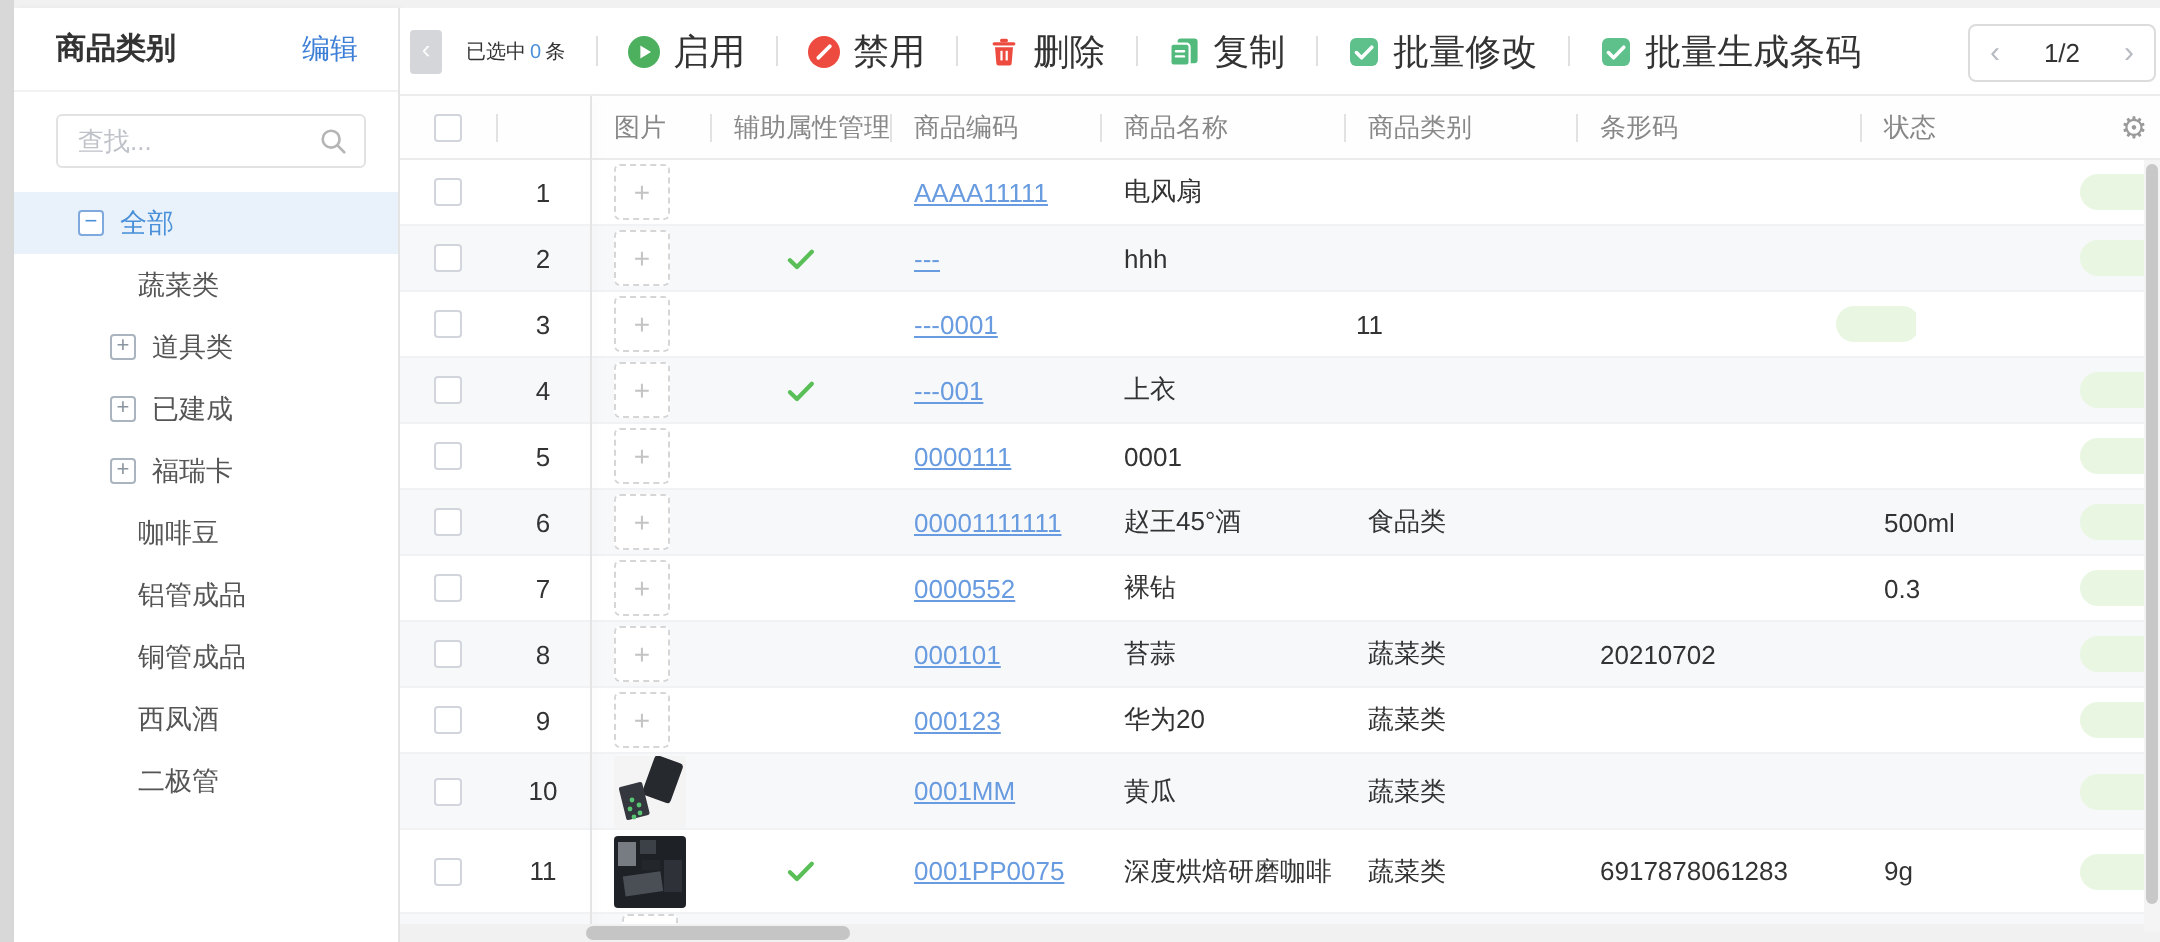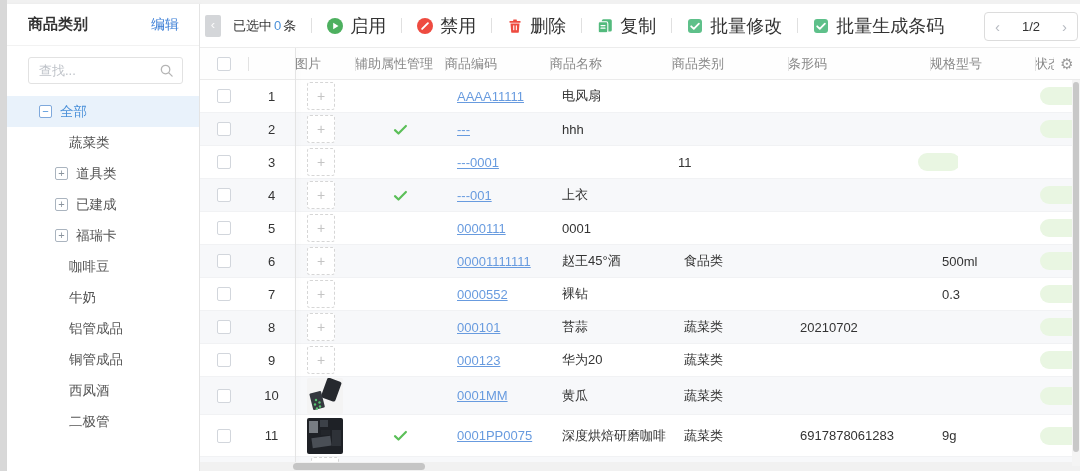--- a/index.html
+++ b/index.html
@@ -26,32 +26,32 @@
   .tree-item.selected { background:#e9f2fb; color:#4a90d9; }
   .tw { width:13px; height:13px; border:1px solid #aab4bf; border-radius:2px; margin-right:8px; font-size:11px; line-height:10px; text-align:center; color:#8a949e; flex:0 0 auto; background:#fff; }
   .tree-item.selected .tw { border-color:#7fa9dc; color:#4a90d9; }
 
   
   .main { position:absolute; left:200px; top:4px; width:880px; height:467px; background:#fff; overflow:hidden; }
 
   
   .toolbar { position:relative; height:44px; display:flex; align-items:center; padding-left:5px; border-bottom:1px solid #ececec; background:#fff; }
   .collapse-btn { width:16px; height:22px; background:#d4d6d9; border-radius:2px; color:#fbfbfb; font-size:13px; line-height:20px; text-align:center; cursor:pointer; margin-right:12px; flex:0 0 auto; }
-  .sel-text { white-space:nowrap; color:#333; font-size:13px; }
+  .sel-text { white-space:nowrap; color:#333; font-size:10px; }
   .sel-count { color:#4a90d9; padding:0 2px; }
   .tb-sep { width:1px; height:15px; background:#e0e0e0; margin:0 15px; flex:0 0 auto; }
   .tb-btn { display:flex; align-items:center; gap:7px; cursor:pointer; white-space:nowrap; font-size:18px; color:#333;font-family:Liberation Mono, monospace; }
   .tb-btn svg { width:16px; height:16px; display:block; }
   .pagination { position:absolute; right:2px; top:8px; width:94px; height:29px; border:1px solid #dcdcdc; border-radius:4px; background:#fff; display:flex; align-items:center; justify-content:space-between; padding:0 10px; }
   .pg-arrow { color:#b6bac1; font-size:15px; cursor:pointer; line-height:1; }
   .pg-num { font-size:13px; color:#333; }
 
   
   .thead { position:relative; height:32px; display:flex; align-items:center; color:#888; background:#fefefe; border-bottom:1px solid #ebebeb; }
-  .hcell { height:100%; display:flex; align-items:center; position:relative; flex:0 0 auto; white-space:nowrap; overflow:hidden; }
+  .hcell { height:100%; display:flex; align-items:center; padding-left:12px; position:relative; flex:0 0 auto; white-space:nowrap; overflow:hidden; }
   .hcell .hdiv { position:absolute; left:0; top:9px; width:1px; height:14px; background:#e2e2e2; }
   .hcell.center { justify-content:center; padding-left:0; }
   .gear-chip { position:absolute; right:0; top:0; width:26px; height:31px; background:#fefefe; display:flex; align-items:center; justify-content:center; color:#9a9a9a; font-size:15px; cursor:pointer; }
   .tbody { position:relative; }
   .trow { display:flex; align-items:center; border-bottom:1px solid #f1f2f4; background:#fff; }
   .trow.even { background:#f7f8fa; }
   .tcell { height:100%; display:flex; align-items:center; padding-left:12px; flex:0 0 auto; white-space:nowrap; overflow:hidden; }
   .tcell.center { justify-content:center; padding-left:0; }
   .cb { width:14px; height:14px; border:1px solid #d2d6dc; border-radius:2px; background:#fff; cursor:pointer; flex:0 0 auto; }
   .rownum { font-size:13px; color:#333; }
@@ -109,23 +109,20 @@
           <span>已建成</span>
         </div>
         <div class="tree-item lvl1">
           <span class="tw">+</span>
           <span>福瑞卡</span>
         </div>
         <div class="tree-item lvl1 noicon">
           <span>咖啡豆</span>
         </div>
         <div class="tree-item lvl1 noicon">
-          <span>牛奶</span>
-        </div>
-        <div class="tree-item lvl1 noicon">
           <span>铝管成品</span>
         </div>
         <div class="tree-item lvl1 noicon">
           <span>铜管成品</span>
         </div>
         <div class="tree-item lvl1 noicon">
           <span>西凤酒</span>
         </div>
         <div class="tree-item lvl1 noicon">
           <span>二极管</span>
@@ -235,24 +232,20 @@
           <span>商品名称</span>
         </div>
         <div class="hcell" style="width: 116px;">
           <span class="hdiv"></span>
           <span>商品类别</span>
         </div>
         <div class="hcell" style="width: 142px;">
           <span class="hdiv"></span>
           <span>条形码</span>
         </div>
-        <div class="hcell" style="width: 105px;">
-          <span class="hdiv"></span>
-          <span>规格型号</span>
-        </div>
         <div class="hcell" style="width: 45px;">
           <span class="hdiv"></span>
           <span>状态</span>
         </div>
         <div class="gear-chip">
           <span>⚙</span>
         </div>
     </div>
 
     <div class="tbody" id="tbody">

